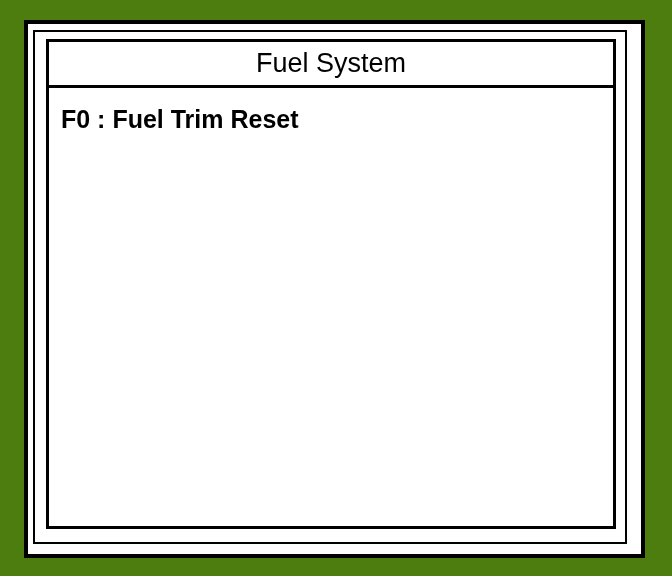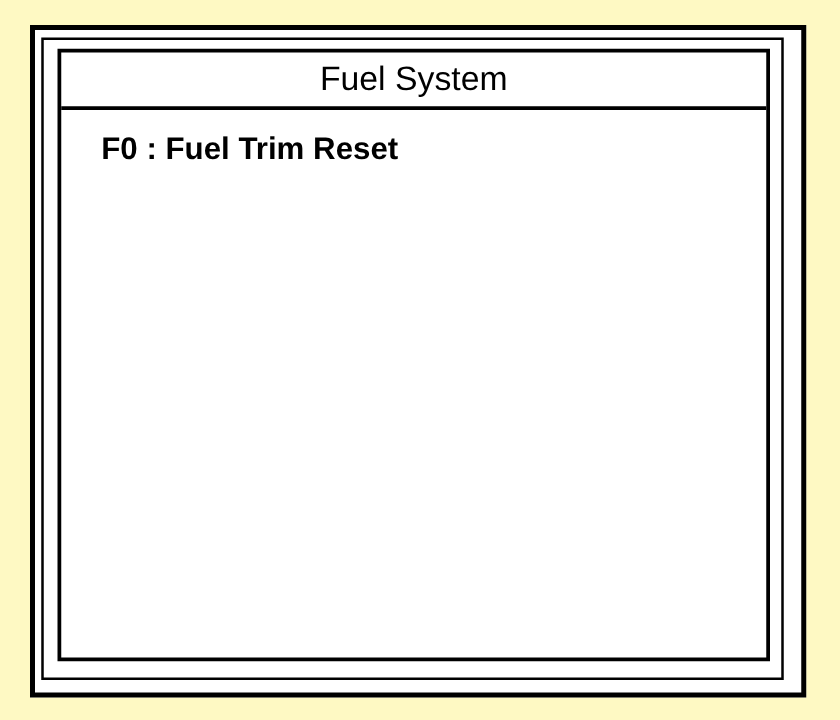--- a/index.html
+++ b/index.html
@@ -6,21 +6,21 @@
   html, body {
     margin: 0;
     padding: 0;
     background: #ffffff;
   }
 
   #screen {
     position: relative;
     width: 672px;
     height: 576px;
-    background: #fef9c3;
+    background: #4d7c0f;
     font-family: "Liberation Sans", sans-serif;
     overflow: hidden;
   }
 
   
   .frame-outer {
     position: absolute;
     left: 24px;
     top: 20px;
     width: 621px;
@@ -84,21 +84,20 @@
   }
 
   .menu-item {
     font-size: 25px;
     font-weight: bold;
     color: #000000;
     line-height: 40px;
     height: 40px;
     white-space: nowrap;
     letter-spacing: 0px;
-    margin-left: 20px;
   }
 </style>
 </head>
 <body>
 
 <div id="screen">
 
   <div class="frame-outer"></div>
   <div class="frame-middle"></div>
 

